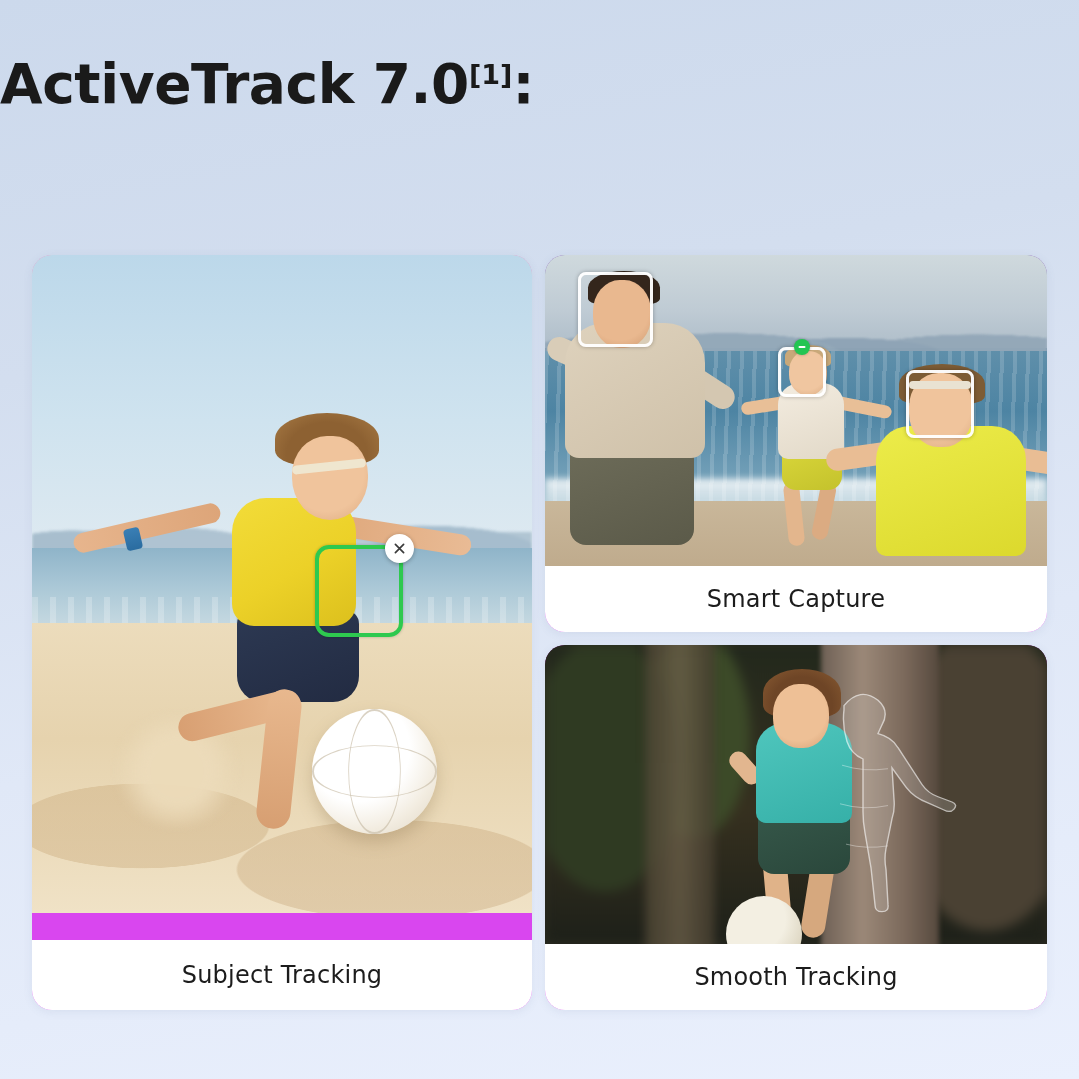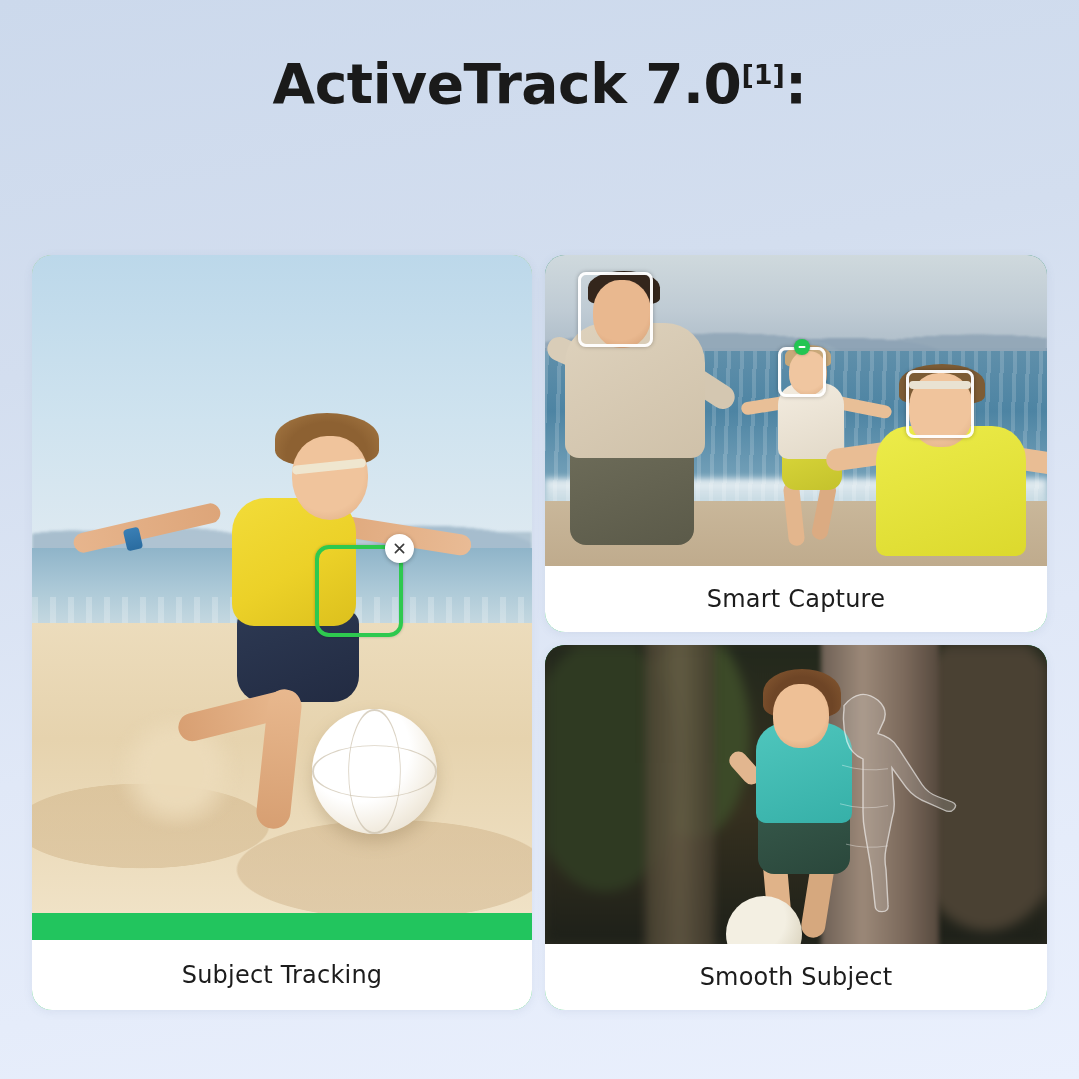--- a/index.html
+++ b/index.html
@@ -12,21 +12,20 @@
 
   body {
     font-family: "DejaVu Sans", "Liberation Sans", sans-serif;
     background: linear-gradient(170deg, #ccd9ec 0%, #d3deef 30%, #e0e8f7 62%, #eaf0fd 100%);
     position: relative;
   }
 
   
   .header {
     padding-top: 48px;
-    text-align: center;
   }
   .title {
     font-size: 55px;
     font-weight: bold;
     color: #1a1a1a;
     line-height: 1.32;
     letter-spacing: -0.4px;
   }
   .title .sup {
     font-size: 27px;
@@ -45,21 +44,21 @@
     display: grid;
     grid-template-columns: 500px 502px;
     grid-template-rows: 377px 365px;
     gap: 13px;
   }
 
   .card {
     position: relative;
     border-radius: 20px;
     overflow: hidden;
-    background: #22c55e;
+    background: #d946ef;
     box-shadow: 0 2px 10px rgba(90,110,150,0.10);
     display: flex;
     flex-direction: column;
   }
   .card.tall { grid-row: 1 / span 2; gap: 27px; }
 
   .photo {
     position: relative;
     flex: 1 1 auto;
     overflow: hidden;
@@ -466,16 +465,16 @@
                      q-5 -18 -3 -36 z"></path>
           </g>
           <g fill="none" stroke="rgba(255,255,255,0.55)" stroke-width="1">
             <path d="M26 96 q22 8 46 4"></path>
             <path d="M24 140 q24 8 48 2"></path>
             <path d="M30 186 q20 6 42 2"></path>
           </g>
         </svg>
       </div>
     </div>
-    <div class="caption cap-bottom">Smooth Subject</div>
+    <div class="caption cap-bottom">Smooth Tracking</div>
   </div>
 
 </div>
 
 </body></html>

